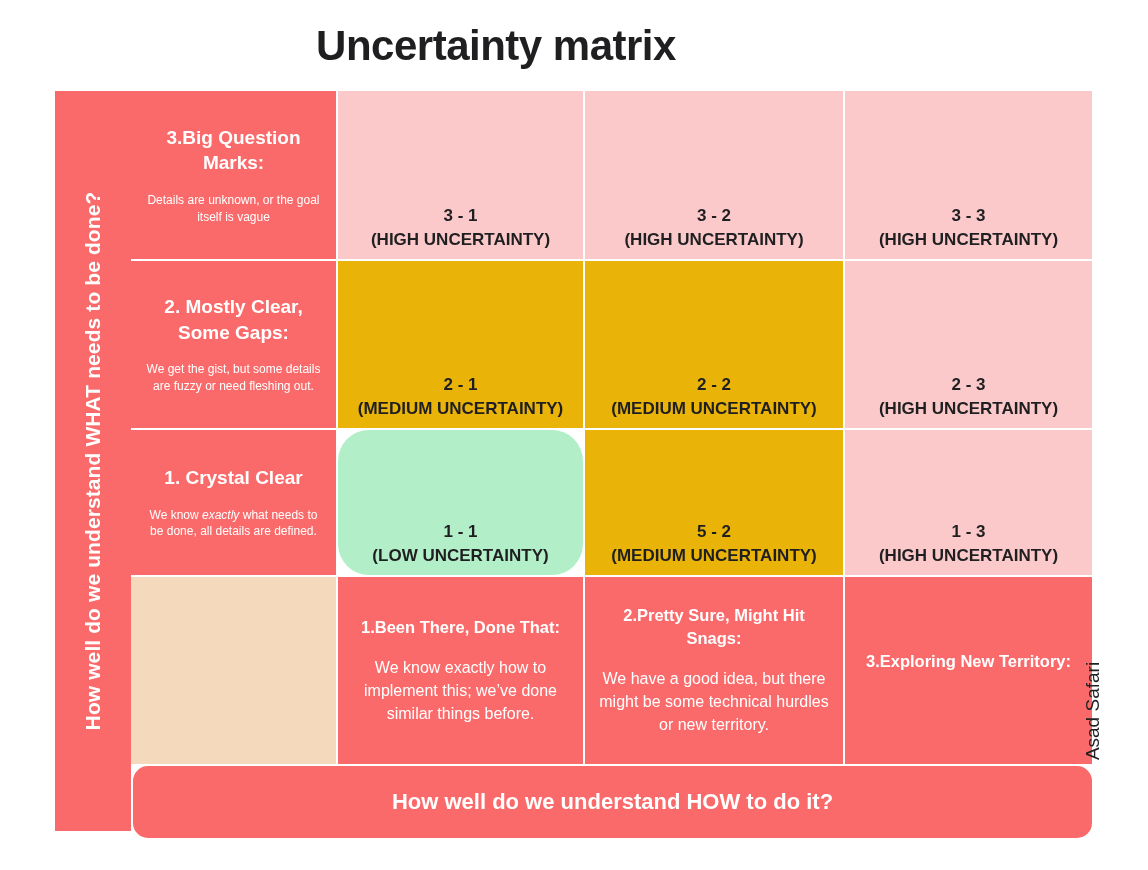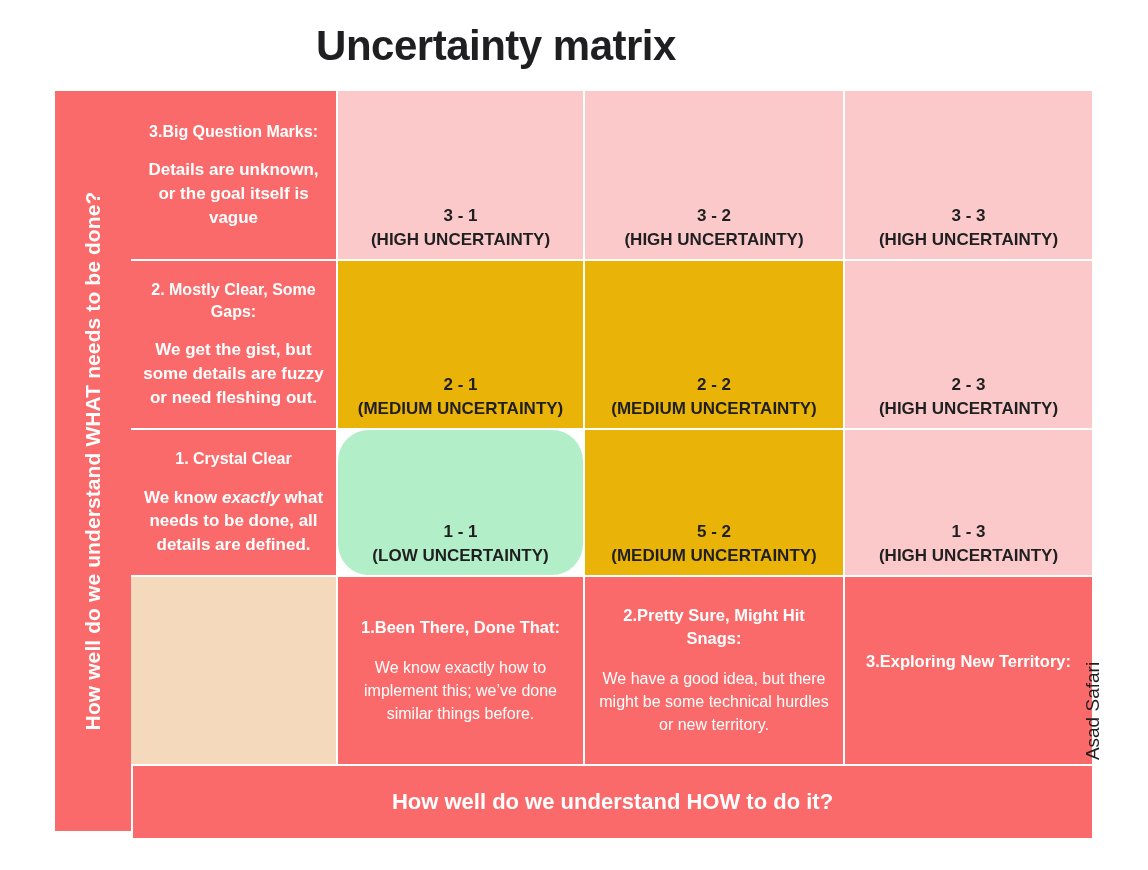--- a/index.html
+++ b/index.html
@@ -85,28 +85,28 @@
     box-sizing: border-box;
     overflow: hidden;
   }
 
   
   .rowhead {
     background: #fb6a6a;
     color: #ffffff;
   }
   .rowhead .head-title {
-    font-size: 16px;
+    font-size: 19px;
     font-weight: bold;
     line-height: 1.35;
     margin-bottom: 16px;
   }
   .rowhead .head-desc {
-    font-size: 17px;
-    font-weight: bold;
+    font-size: 12px;
+    font-weight: normal;
     line-height: 1.4;
   }
   .rowhead .head-desc em {
     font-style: italic;
   }
 
   
   .colhead {
     background: #fb6a6a;
     color: #ffffff;
@@ -150,20 +150,21 @@
     flex: 0 0 72px;
     margin-top: 2px;
     margin-left: 2px;
     background: #fb6a6a;
     display: flex;
     align-items: center;
     justify-content: center;
     color: #ffffff;
     font-size: 22px;
     font-weight: bold;
+    border-radius: 15px;
   }
 
   
   .credit {
     position: absolute;
     right: 6px;
     top: 700px;
     transform-origin: center;
   }
   .credit-text {

